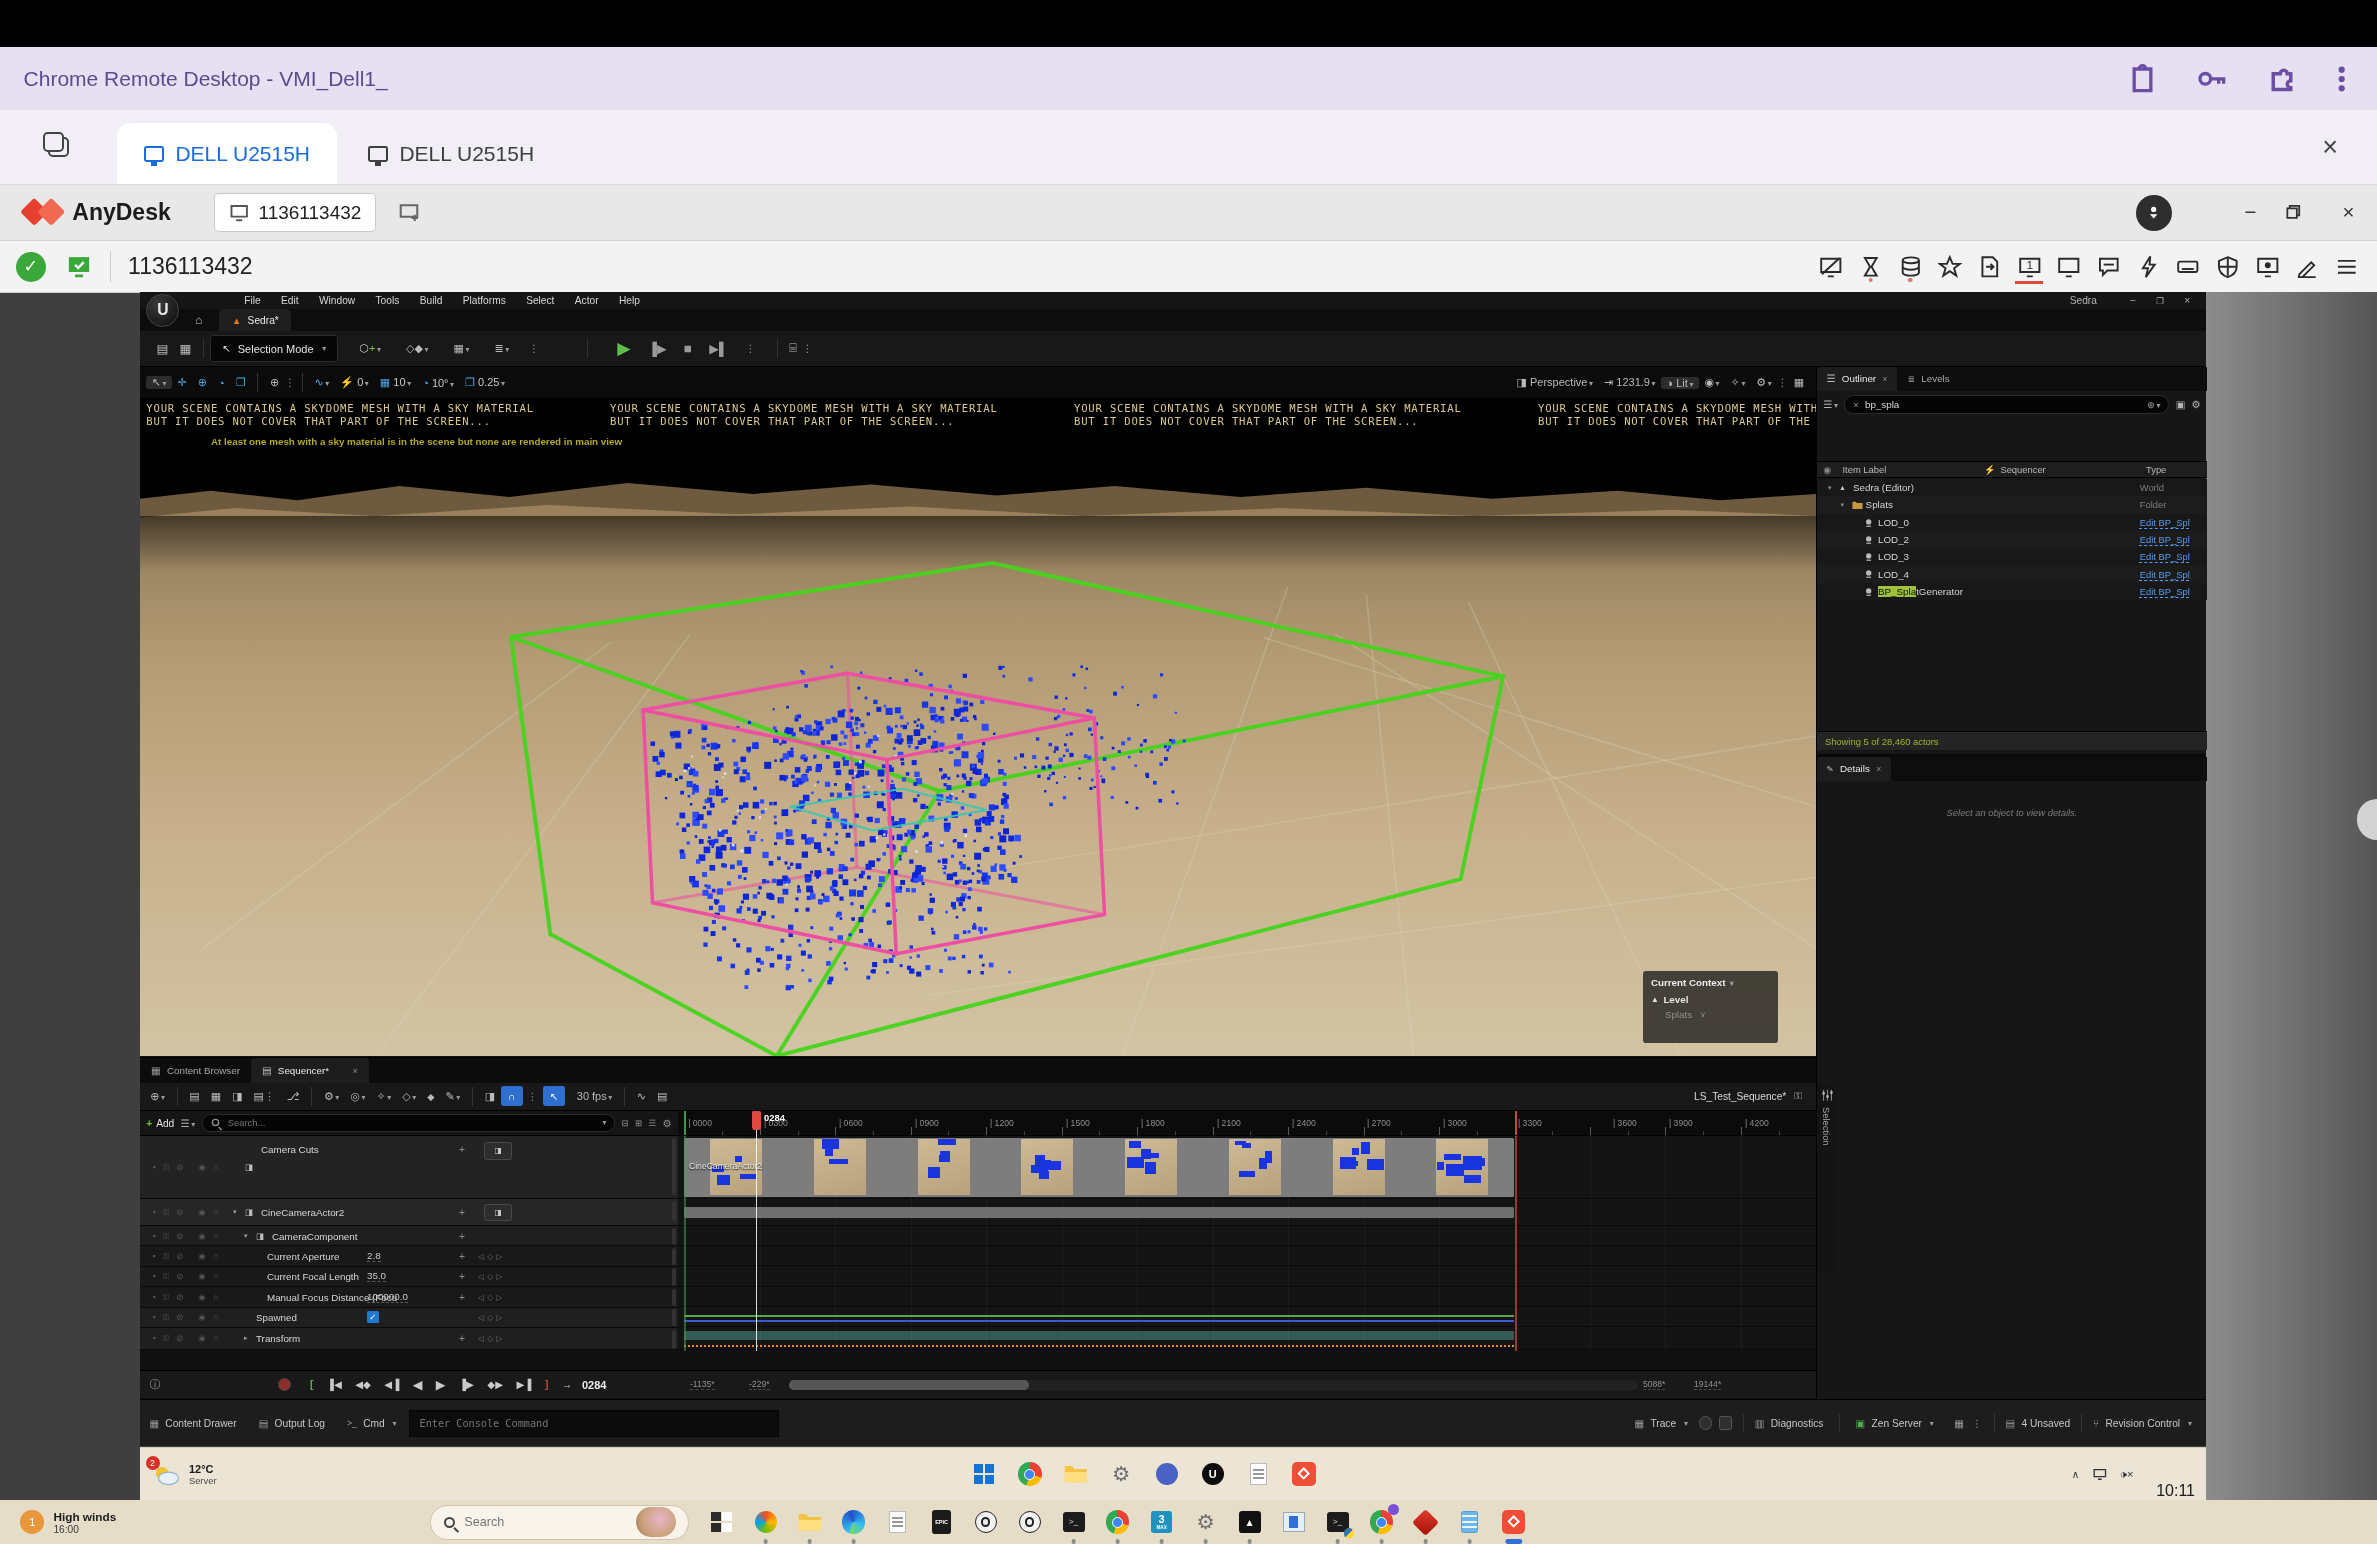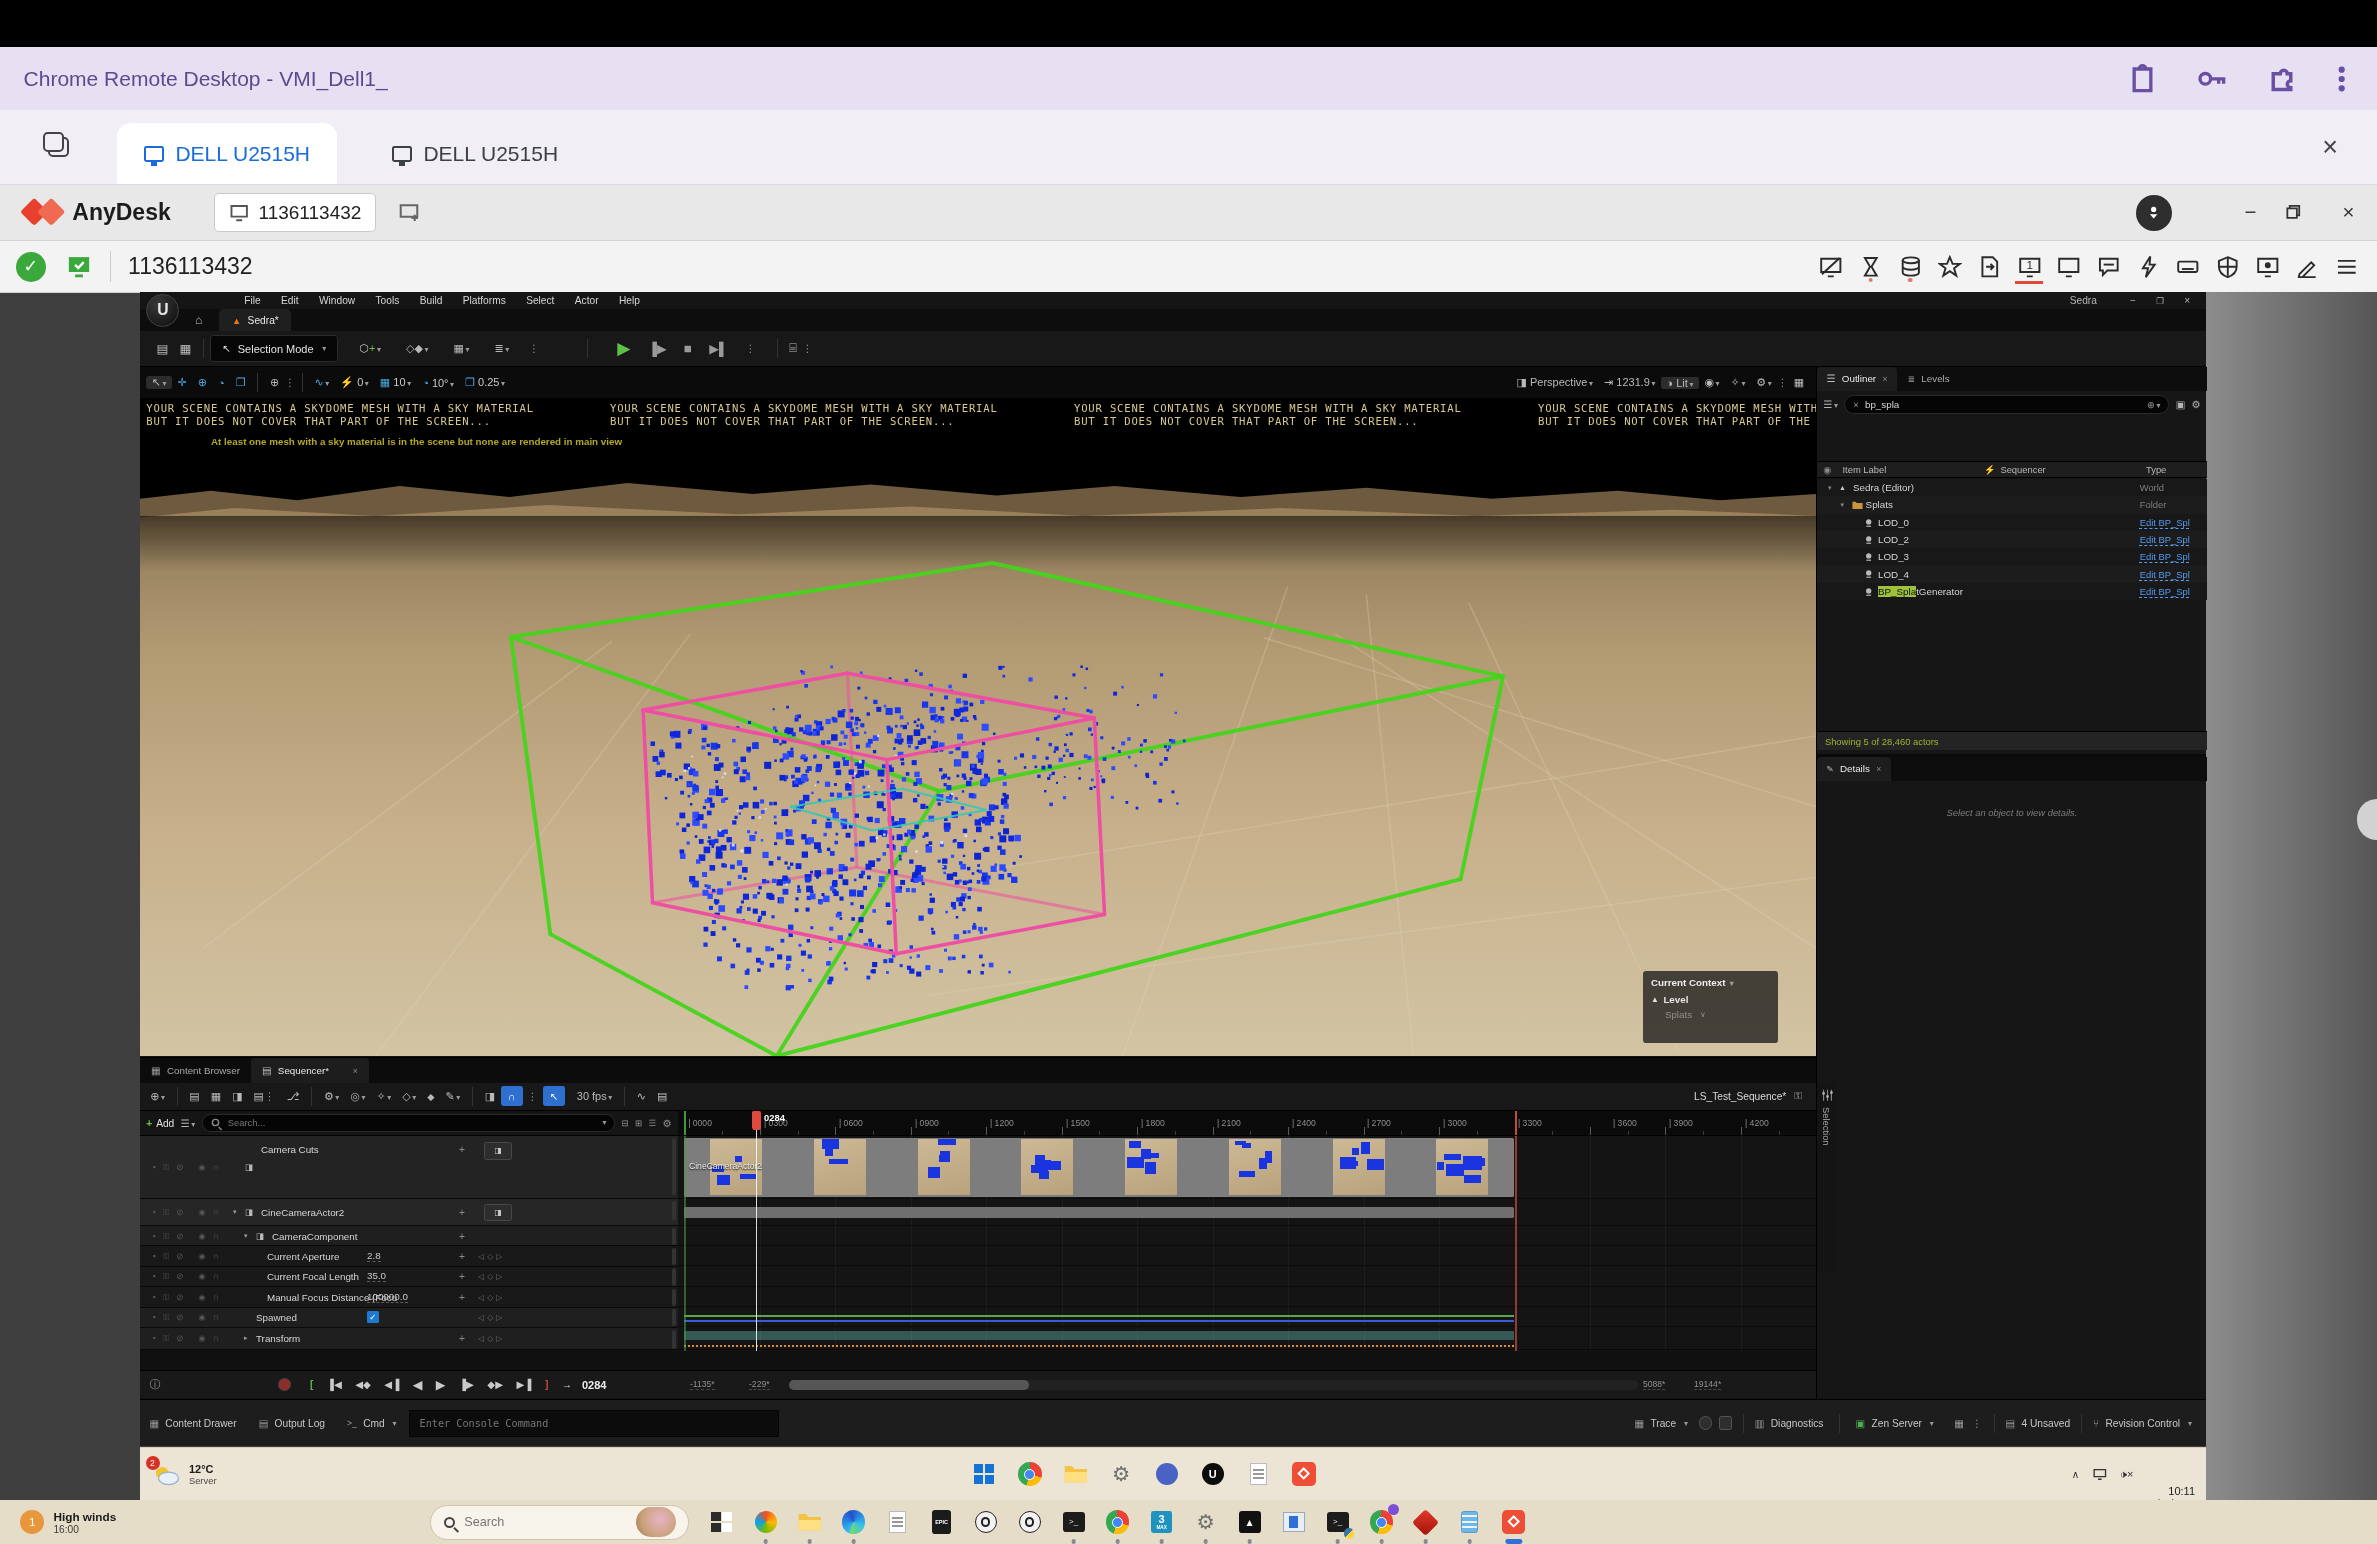--- a/index.html
+++ b/index.html
@@ -108,21 +108,21 @@
         </div>
       </div>
   </div>
 
   <div class="abs flex" id="crdTabs">
     <div class="gi" style="margin-left:43px; width:31px; height:31px;">
       <div style="width:20.4px;height:20.4px;border:2.4px solid #444;border-radius:4.7px;position:relative;">
         <div style="position:absolute;left:-7px;top:-7px;width:20.4px;height:20.4px;border:2.4px solid #444;border-radius:4.7px;background:#f1eff5;"></div>
       </div>
     </div>
-    <div id="crdTabList" class="flex" style="margin-left:43px; gap:28px;justify-content:space-between;">
+    <div id="crdTabList" class="flex" style="margin-left:43px; gap:4px;justify-content:space-between;">
         <div class="crd-tab active">
           <div class="mini-mon"></div>
           <span>DELL U2515H</span>
         </div>
         <div class="crd-tab inactive">
           <div class="mini-mon"></div>
           <span>DELL U2515H</span>
         </div>
       </div>
     <div style="flex:1"></div>
@@ -2075,21 +2075,21 @@
     <div style="flex:1"></div>
     <div class="flex" style="gap:12.6px;margin-right:11px;">
       <span style="color:#333;font-size:10.2px;">∧</span>
       <span>
           <svg width="15.7" height="14" viewBox="0 0 16 16">
             <path d="M1.5 3 h13 v8 h-13 z M6 14 h4" fill="none" stroke="#333" stroke-width="1.5"></path>
           </svg>
         </span>
       <span style="color:#333;font-size:11px;">🕩×</span>
       <div style="text-align:right;color:#1b1b1b;">
-        <div style="font-size:11px;margin-top:44px;">10:11</div>
+        <div style="font-size:16px;margin-top:44px;">10:11</div>
         <div style="font-size:9.8px;">24/03/2026</div>
       </div>
     </div>
   </div>
 
   <div class="abs flex" id="htb">
     <div class="flex" style="margin-left:20.4px;gap:9.4px;">
       <div style="width:23.6px;height:23.6px;border-radius:11.8px;background:#e8973d;color:#fff;font-size:11.8px;display:flex;align-items:center;justify-content:center;">1</div>
       <div>
         <div style="font-size:11.8px;font-weight:bold;color:#1b1b1b;">High winds</div>

